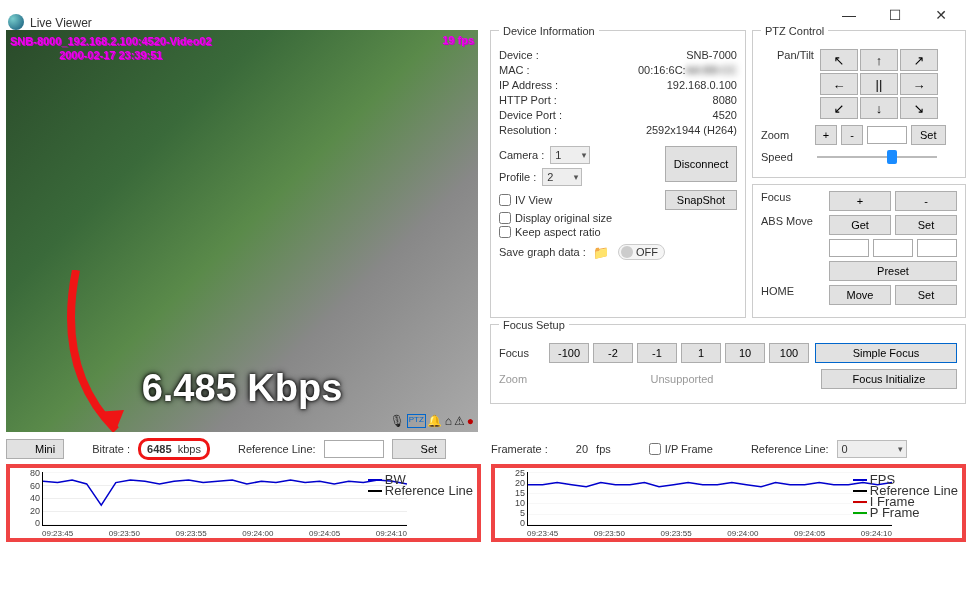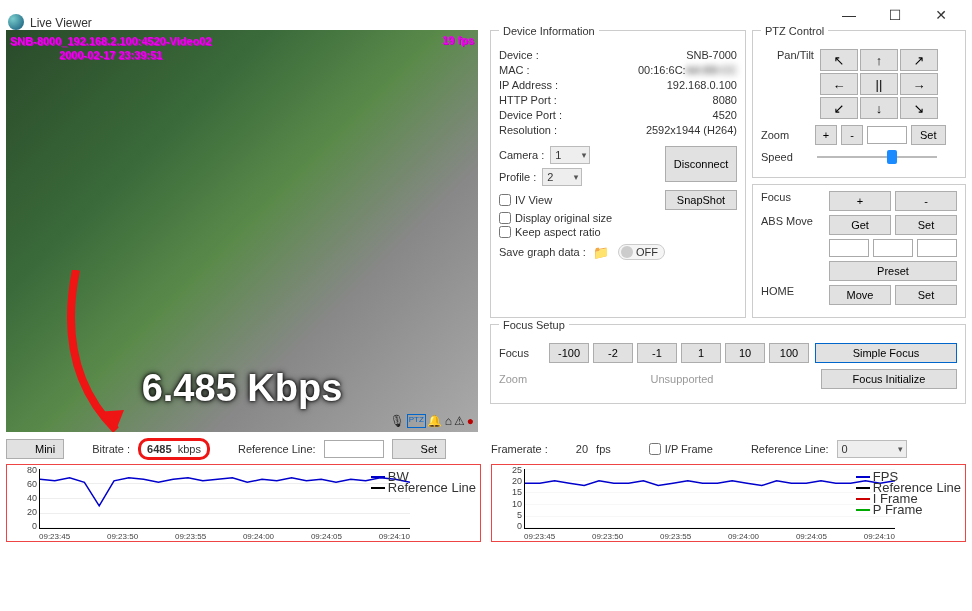--- a/index.html
+++ b/index.html
@@ -43,21 +43,21 @@
 .focussetup .row { display:flex; align-items:center; gap:6px; margin-bottom:6px; }
 .focussetup .btns { display:flex; gap:4px; }
 .focussetup .btns .btn { width:40px; }
 .focussetup .bigbtn { flex:1; }
 .simple { border:1px solid #0066cc; background:#e1e1e1; }
 .bottom { display:flex; gap:10px; padding: 6px 6px 0; }
 .bcol { flex:1; }
 .brow { display:flex; align-items:center; gap:8px; margin-bottom:4px; height:22px; }
 .brow .btn { min-width:40px;padding-left:28px; }
 .redbox { border:3px solid #ef1515; border-radius:10px; padding:2px 6px; }
-.chart { border:1px solid #ef4444; height:78px; position:relative; background:#fff; padding:2px 60px 12px 34px; }
+.chart { border:4px solid #ef4444; height:78px; position:relative; background:#fff; padding:2px 60px 12px 34px; }
 .chart .ylabels { position:absolute; left:2px; top:0; bottom:10px; width:28px; display:flex; flex-direction:column; justify-content:space-between; font-size:9px; text-align:right; color:#444;}
 .chart .plot { position:absolute; left:32px; right:70px; top:4px; bottom:12px; border-left:1px solid #000; border-bottom:1px solid #000;}
 .chart .xlabels { position:absolute; left:32px; right:70px; bottom:0; display:flex; justify-content:space-between; font-size:8px; color:#444;}
 .chart .legend-r { position:absolute; right:4px; top:6px; font-size:13px; line-height:11px;}
 .legend-r .li { display:flex; align-items:center; gap:3px; }
 .legend-r .sw { width:14px; height:2px; }
 .slider { width:120px; height:18px; position:relative; }
 .slider .track { position:absolute; top:8px; left:0; right:0; height:2px; background:#bbb; }
 .slider .thumb { position:absolute; top:2px; left:70px; width:10px; height:14px; background:#1a8cff; border-radius:2px; }
 .off-toggle { display:inline-flex; align-items:center; border:1px solid #ccc; border-radius:10px; padding:1px 6px 1px 2px; background:#f5f5f5; gap:3px;}

